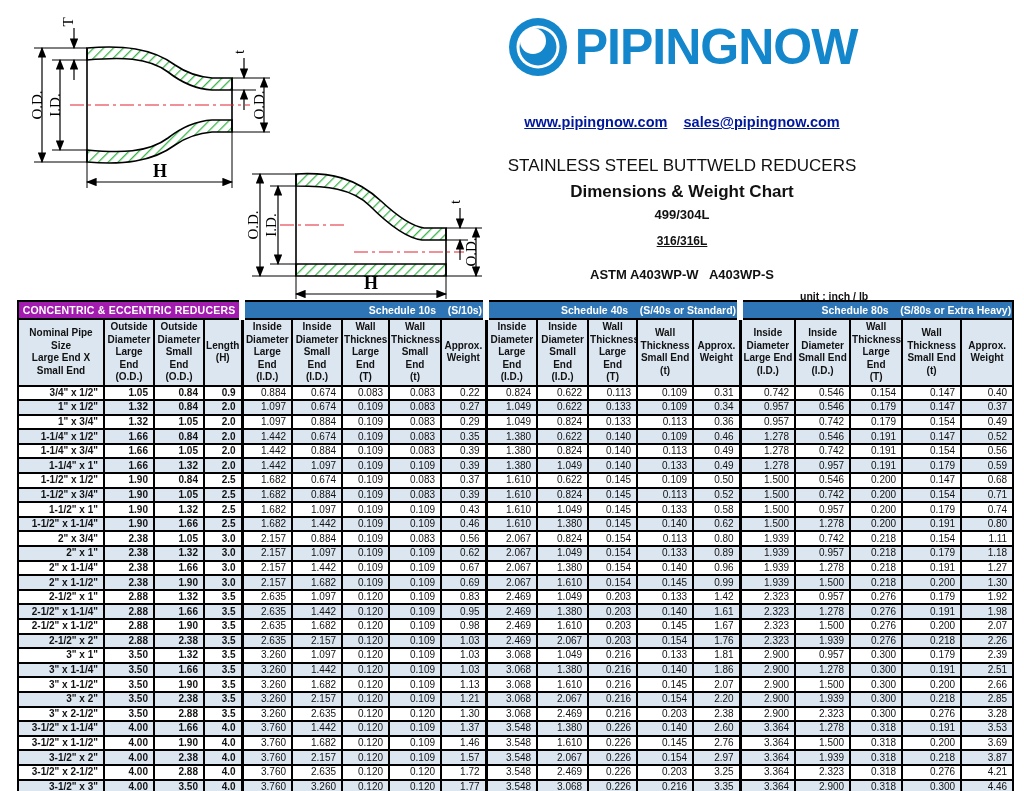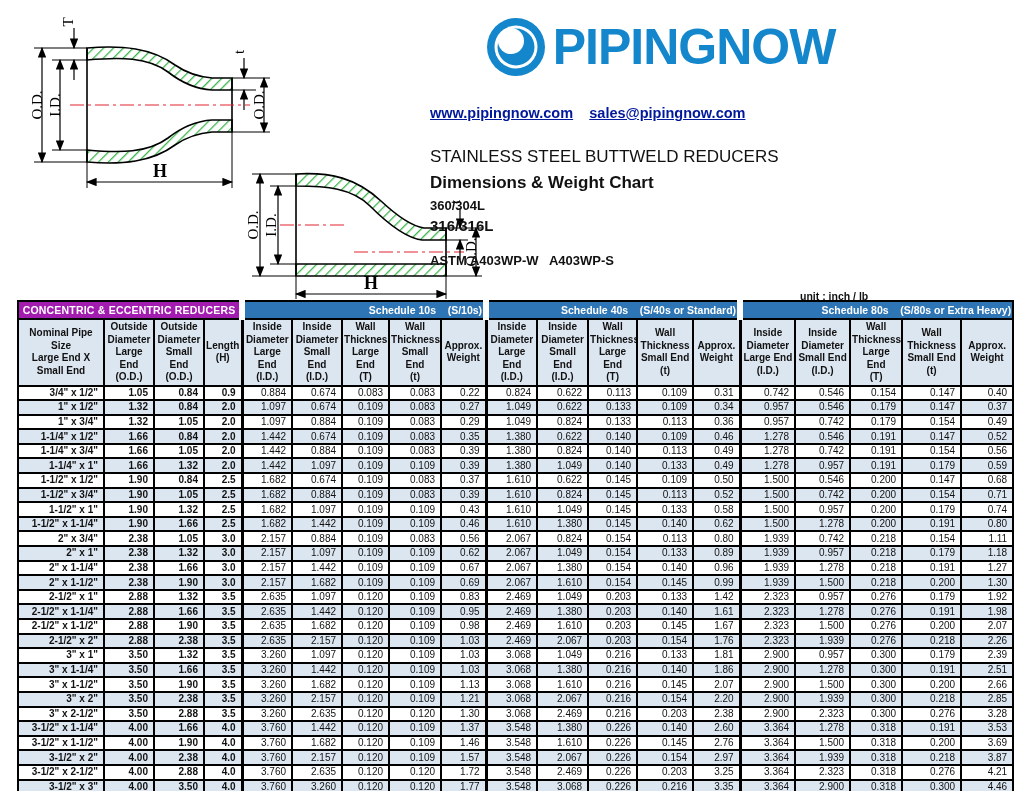--- a/index.html
+++ b/index.html
@@ -1,28 +1,28 @@
 <!DOCTYPE html>
 <html><head>
 <meta charset="utf-8">
 <style>
   html,body{margin:0;padding:0;background:#fff;}
   #page{position:relative;width:1024px;height:791px;background:#fff;overflow:hidden;
         font-family:"Liberation Sans", sans-serif;color:#111;}
 
   
-  .right-col{position:absolute;left:430px;top:16px;width:460px;}
+  .right-col{position:absolute;left:452px;top:16px;width:460px;text-align:center;}
   .logo-row{display:flex;align-items:center;justify-content:center;gap:6px;}
   .logo-text{font-size:50px;font-weight:bold;color:#1486CB;letter-spacing:-1px;line-height:1;}
-  .links-line{margin-top:27px;font-size:14.5px;font-weight:bold;color:#00189B;white-space:pre;}
+  .links-line{margin-top:36px;font-size:14.5px;font-weight:bold;color:#00189B;white-space:pre;}
   .links-line a{color:#00189B;text-decoration:underline;}
   .title1{margin-top:26px;font-size:17px;font-weight:normal;color:#111;}
   .title2{margin-top:6px;font-size:17px;font-weight:bold;}
   .title3{margin-top:5px;font-size:13px;font-weight:bold;}
-  .title4{margin-top:4px;font-size:15px;font-weight:bold;}
+  .title4{margin-top:12px;font-size:12px;font-weight:bold;text-decoration:underline;}
   .title5{margin-top:19px;font-size:13px;font-weight:bold;white-space:pre;}
   .unit-note{position:absolute;left:800px;top:282px;font-size:10.5px;font-weight:bold;margin-top:8px;}
 
   
   .diag{position:absolute;}
   .dlabel{font-family:"Liberation Serif", serif;font-size:15px;fill:#000;}
   .dlabel-h{font-family:"Liberation Serif", serif;font-size:18px;font-weight:bold;fill:#000;}
 
   
   #tbl-wrap{position:absolute;left:17px;top:300px;width:993px;}
@@ -138,21 +138,21 @@
         <circle cx="31" cy="31" r="29" fill="#1486CB"></circle>
         <circle cx="31" cy="31" r="21.5" fill="#fff"></circle>
         <circle cx="31" cy="31" r="18.5" fill="#1486CB"></circle>
         <circle cx="26" cy="25" r="13" fill="#fff"></circle>
       </svg>
       <span class="logo-text">PIPINGNOW</span>
     </div>
     <div class="links-line"><a href="#">www.pipingnow.com</a>    <a href="#">sales@pipingnow.com</a></div>
     <div class="title1">STAINLESS STEEL BUTTWELD REDUCERS</div>
     <div class="title2">Dimensions &amp; Weight Chart</div>
-    <div class="title3">360/304L</div>
+    <div class="title3">499/304L</div>
     <div class="title4">316/316L</div>
     <div class="title5">ASTM A403WP-W   A403WP-S</div>
   </div>
 
   <div class="unit-note">unit : inch / lb</div>
 
   <div id="tbl-wrap">
     <table id="tbl">
         <colgroup>
           <col style="width: 86px;">

